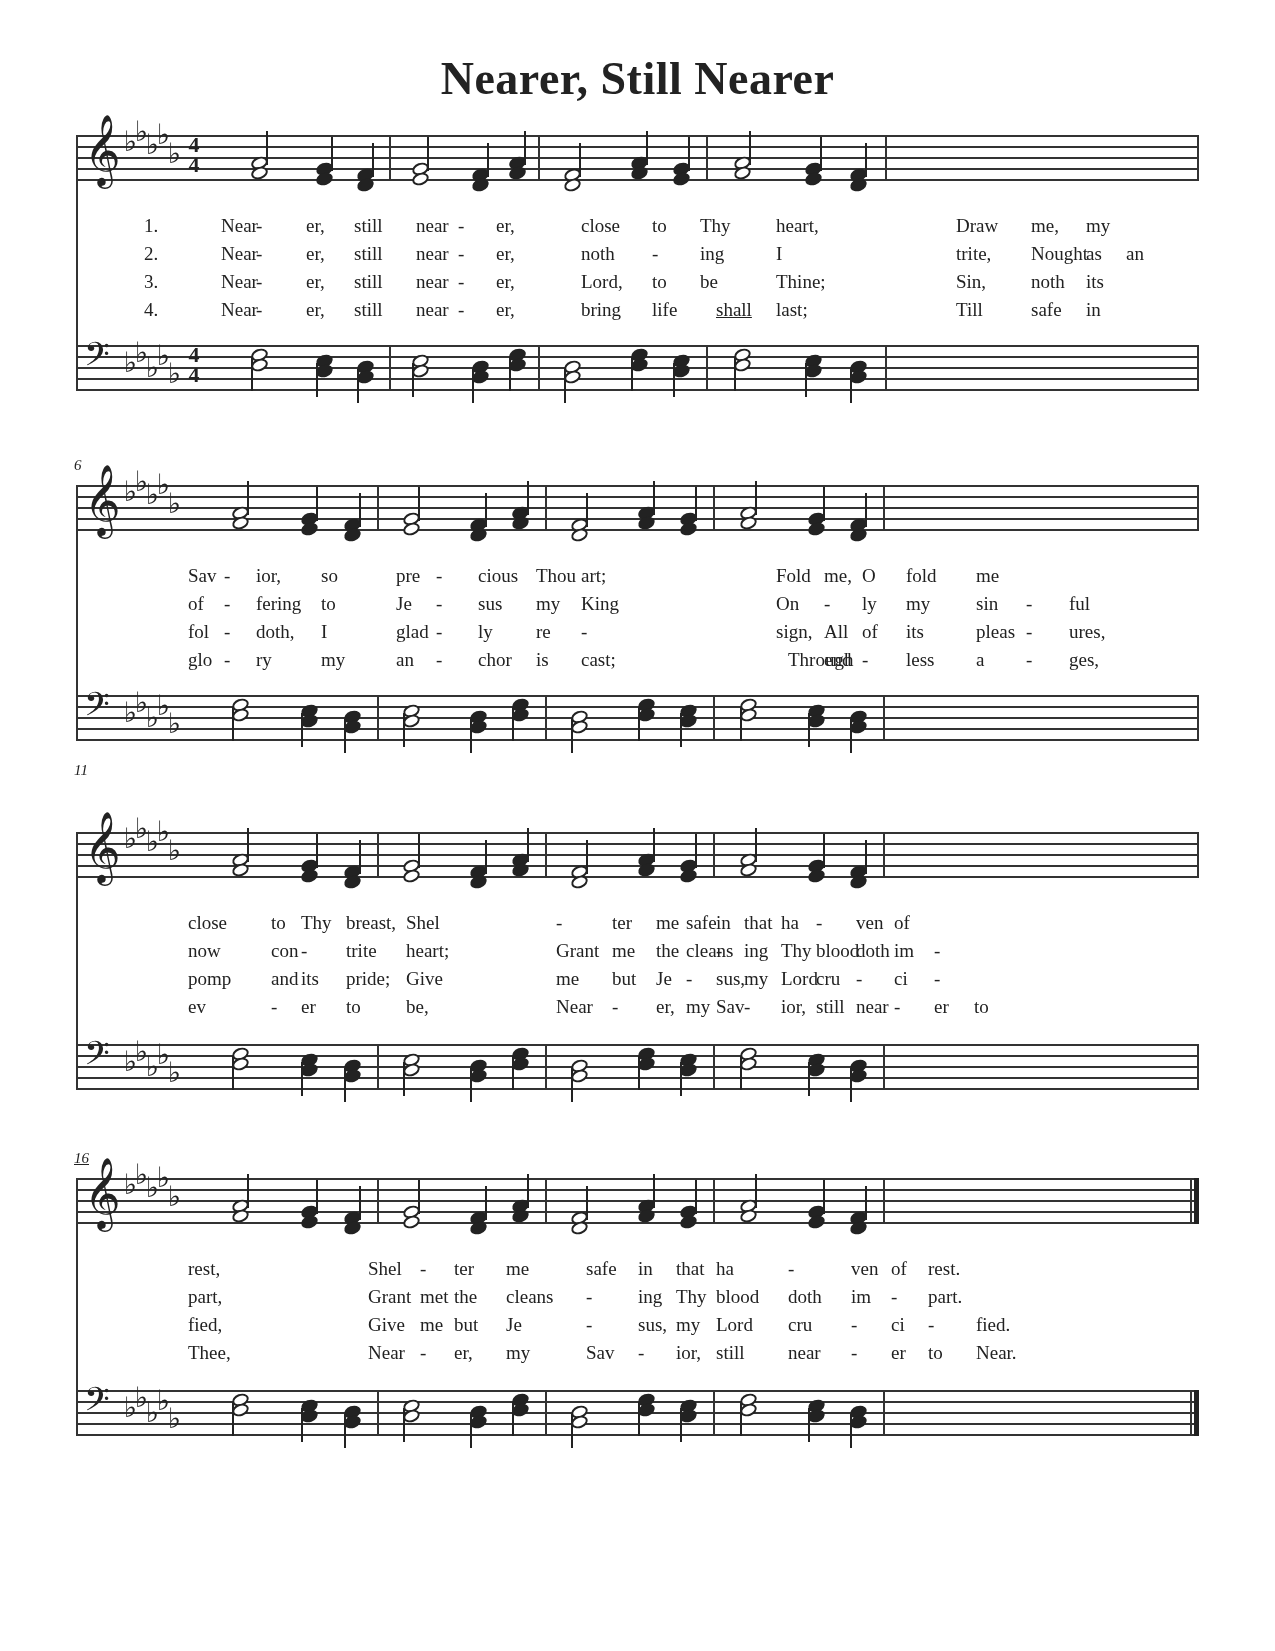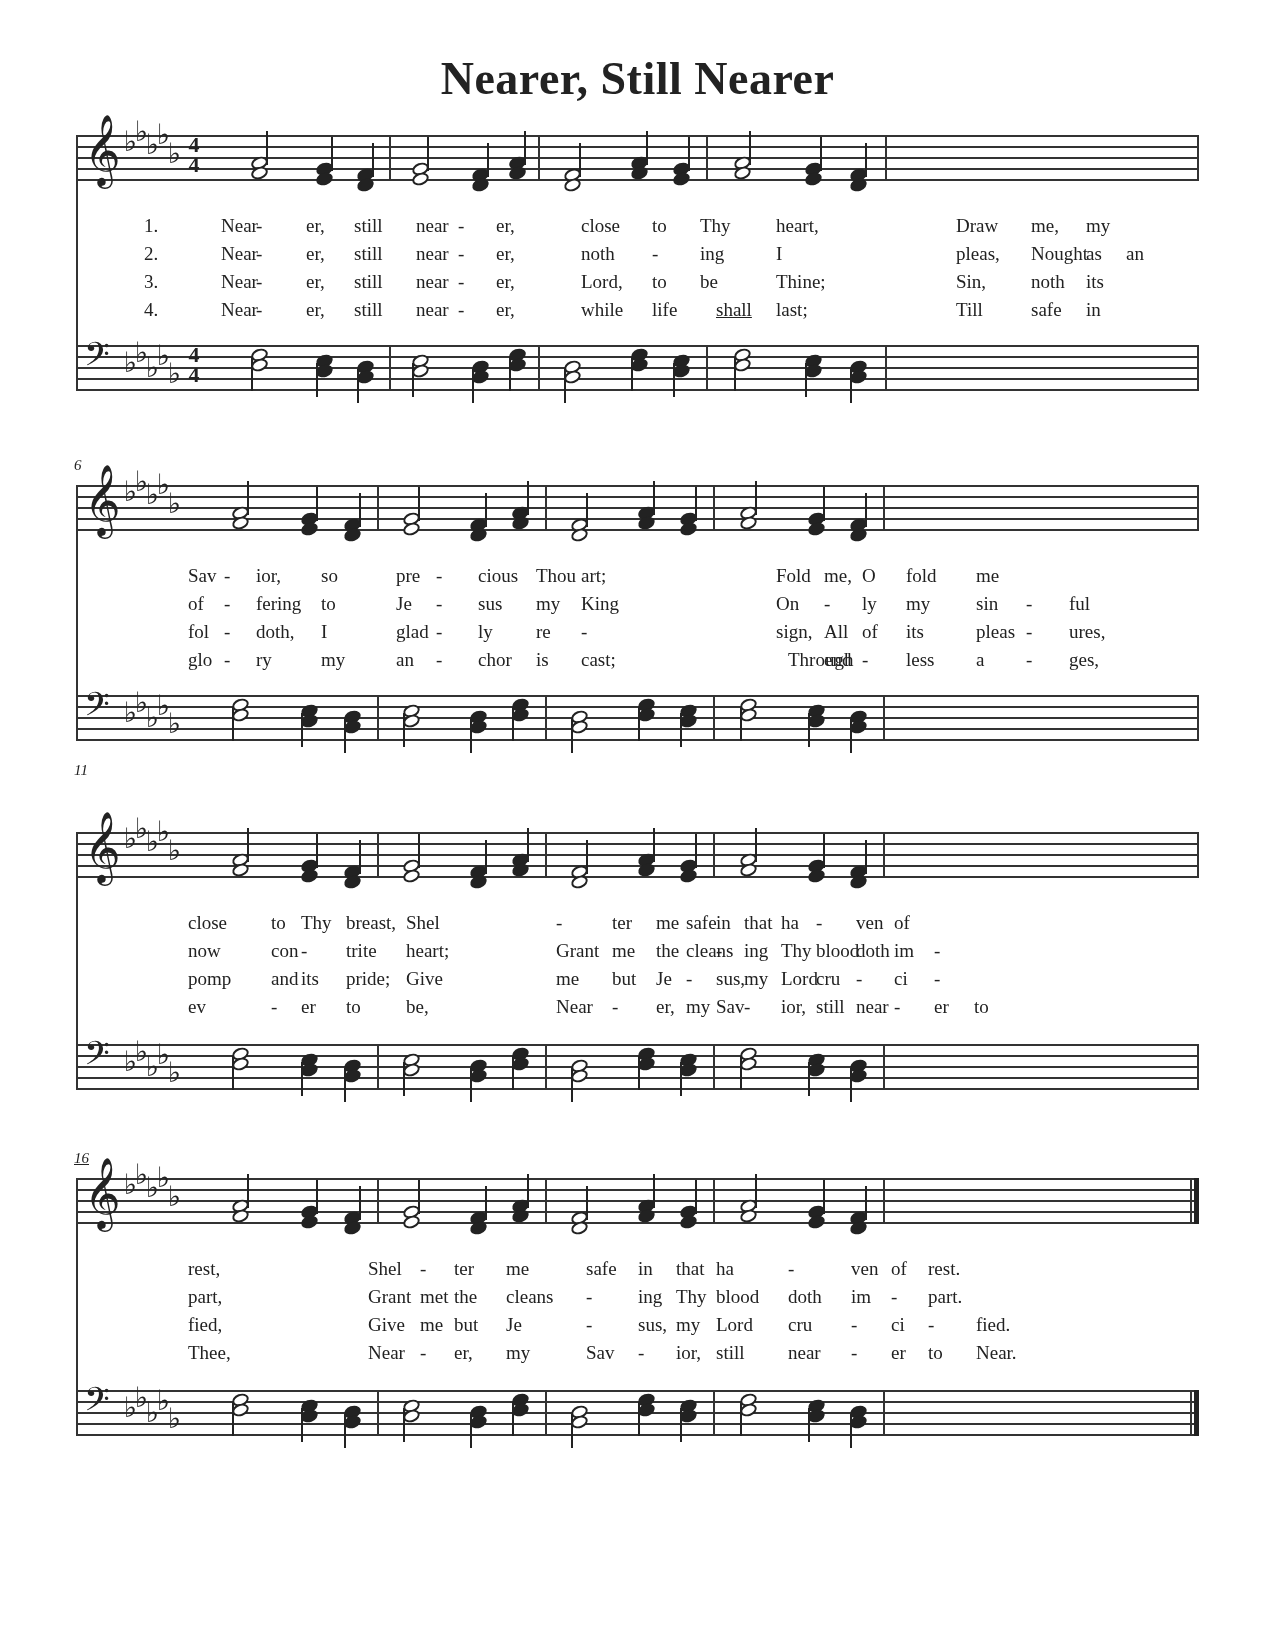--- a/index.html
+++ b/index.html
@@ -172,21 +172,21 @@
           <span style="left: 180px;">-</span>
           <span style="left: 230px;">er,</span>
           <span style="left: 278px;">still</span>
           <span style="left: 340px;">near</span>
           <span style="left: 382px;">-</span>
           <span style="left: 420px;">er,</span>
           <span style="left: 505px;">noth</span>
           <span style="left: 576px;">-</span>
           <span style="left: 624px;">ing</span>
           <span style="left: 700px;">I</span>
-          <span style="left: 880px;">pleas,</span>
+          <span style="left: 880px;">trite,</span>
           <span style="left: 955px;">Nought</span>
           <span style="left: 1010px;">as</span>
           <span style="left: 1050px;">an</span>
         </div>
         <div class="lrow" style="top: 56px;">
           <span class="vnum">3.</span>
           <span style="left: 145px;">Near</span>
           <span style="left: 180px;">-</span>
           <span style="left: 230px;">er,</span>
           <span style="left: 278px;">still</span>
@@ -203,21 +203,21 @@
         </div>
         <div class="lrow" style="top: 84px;">
           <span class="vnum">4.</span>
           <span style="left: 145px;">Near</span>
           <span style="left: 180px;">-</span>
           <span style="left: 230px;">er,</span>
           <span style="left: 278px;">still</span>
           <span style="left: 340px;">near</span>
           <span style="left: 382px;">-</span>
           <span style="left: 420px;">er,</span>
-          <span style="left: 505px;">while</span>
+          <span style="left: 505px;">bring</span>
           <span style="left: 576px;">life</span>
           <span style="left: 640px; text-decoration: underline;">shall</span>
           <span style="left: 700px;">last;</span>
           <span style="left: 880px;">Till</span>
           <span style="left: 955px;">safe</span>
           <span style="left: 1010px;">in</span>
         </div>
       </div>
     </div>
     <div class="system" style="top: 0px; height: 1651px;">

